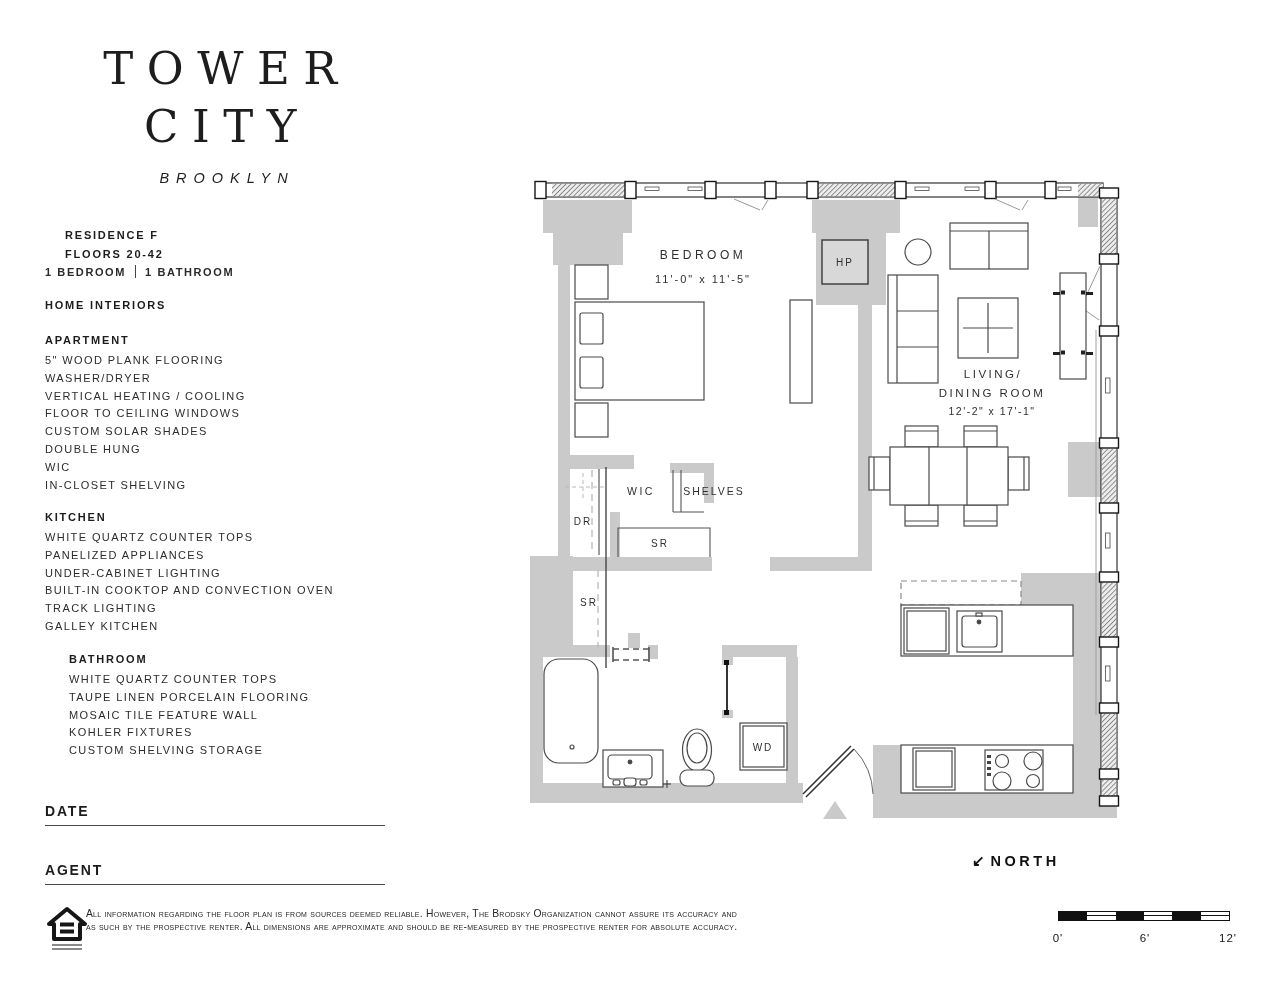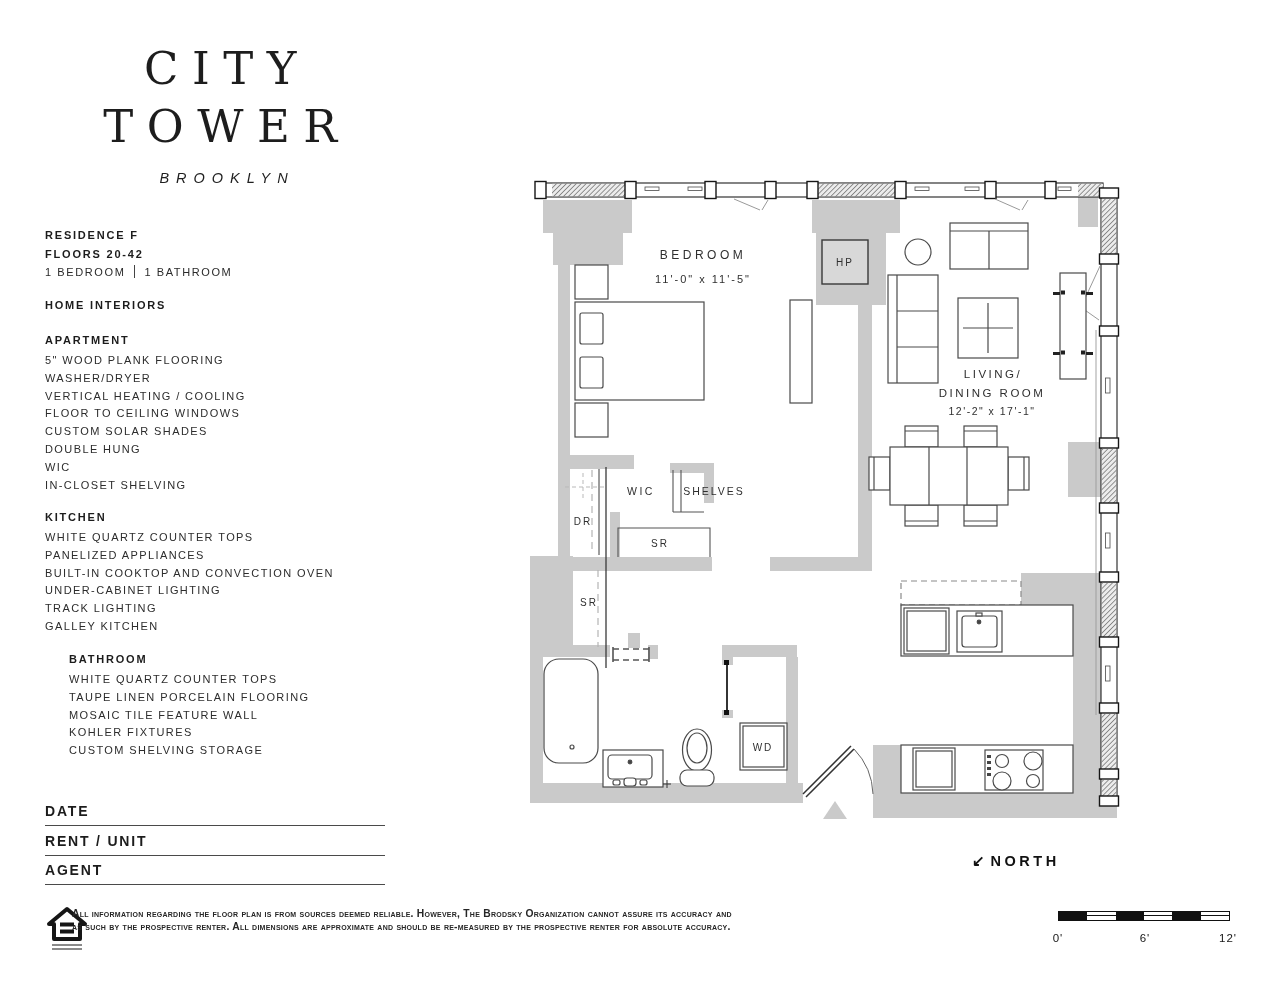--- a/index.html
+++ b/index.html
@@ -10,31 +10,31 @@
   
   .brand{position:absolute;left:62px;top:40px;width:330px;text-align:center;}
   .brand-name{font-family:"DejaVu Serif",serif;font-size:45px;line-height:58px;
               letter-spacing:0.30em;color:#1d1d1d;font-weight:500;}
   .brand-city{margin-top:14px;font-size:14.5px;letter-spacing:7px;color:#1f1f1f;font-style:italic;}
 
   
   .blk{position:absolute;left:45px;}
   .h{font-size:11px;font-weight:bold;letter-spacing:1.8px;color:#1c1c1c;}
   .ln{font-size:11px;letter-spacing:1.4px;line-height:17.8px;color:#2c2c2c;}
-  .res-line{font-size:11px;font-weight:bold;letter-spacing:1.8px;line-height:18.5px;color:#1c1c1c;}
-  .res-plain{font-size:11px;font-weight:normal;letter-spacing:1.6px;line-height:18.5px;color:#2a2a2a;}
+  .res-line{font-size:11px;font-weight:bold;letter-spacing:1.8px;line-height:18.5px;color:#1c1c1c;margin-left:20px;}
+  .res-plain{font-size:11px;font-weight:bold;letter-spacing:1.6px;line-height:18.5px;color:#2a2a2a;}
   .vdiv{display:inline-block;width:1px;height:13px;background:#444;margin:0 9px;vertical-align:-2px;}
 
   .form-row{position:absolute;left:45px;width:340px;}
   .form-label{font-size:14px;font-weight:bold;letter-spacing:1.8px;color:#1c1c1c;}
   .form-line{margin-top:6px;border-bottom:1px solid #4a4a4a;width:340px;height:0;}
 
   
-  .disc{position:absolute;left:72px;top:908px;font-size:10.3px;line-height:12.8px;
-        letter-spacing:0.25px;color:#262626;font-variant:small-caps;white-space:nowrap;font-weight:bold;}
+  .disc{position:absolute;left:86px;top:908px;font-size:10.3px;line-height:12.8px;
+        letter-spacing:0.25px;color:#262626;font-variant:small-caps;white-space:nowrap;}
   .north{position:absolute;left:972px;top:852px;font-size:14.5px;font-weight:bold;
          letter-spacing:3.5px;color:#111;}
   .north .arr{font-size:15px;margin-right:6px;letter-spacing:0;}
   .scalebar{position:absolute;left:1058px;top:911px;width:170px;height:8px;
             border:1px solid #111;display:flex;
             background:linear-gradient(#fff calc(50% - .5px),#111 calc(50% - .5px),
                        #111 calc(50% + .5px),#fff calc(50% + .5px));}
   .scalebar .seg{flex:1;}
   .scalebar .seg.b{background:#111;}
   .scale-tick{position:absolute;top:932px;font-size:11.5px;letter-spacing:1px;color:#161616;
@@ -42,22 +42,22 @@
 
   svg text{font-family:"Liberation Sans",sans-serif;fill:#2f2f2f;}
 </style>
 </head>
 <body>
 
 <div class="sheet">
 
   <header class="brand">
     <div class="brand-name">
+      <div>TOWER</div>
       <div>CITY</div>
-      <div>TOWER</div>
     </div>
     <div class="brand-city">BROOKLYN</div>
   </header>
 
   <section class="blk" style="top:226px;">
     <div class="res-line">RESIDENCE F</div>
     <div class="res-line">FLOORS 20-42</div>
     <div class="res-plain">
       <span>1 BEDROOM</span><span class="vdiv"></span><span>1 BATHROOM</span>
     </div>
@@ -77,44 +77,40 @@
       <div>WIC</div>
       <div>IN-CLOSET SHELVING</div>
     </div>
   </div>
 
   <div class="blk" style="top:511px;">
     <div class="h">KITCHEN</div>
     <div class="ln" style="margin-top:6px;">
       <div>WHITE QUARTZ COUNTER TOPS</div>
       <div>PANELIZED APPLIANCES</div>
+      <div>UNDER-CABINET LIGHTING</div>
       <div>BUILT-IN COOKTOP AND CONVECTION OVEN</div>
-      <div>UNDER-CABINET LIGHTING</div>
       <div>TRACK LIGHTING</div>
       <div>GALLEY KITCHEN</div>
     </div>
   </div>
 
   <div class="blk" style="top:653px;margin-left:24px;">
     <div class="h">BATHROOM</div>
     <div class="ln" style="margin-top:6px;">
       <div>WHITE QUARTZ COUNTER TOPS</div>
       <div>TAUPE LINEN PORCELAIN FLOORING</div>
       <div>MOSAIC TILE FEATURE WALL</div>
       <div>KOHLER FIXTURES</div>
       <div>CUSTOM SHELVING STORAGE</div>
     </div>
   </div>
 
   <div class="form-row" style="top:803px;">
     <div class="form-label">DATE</div>
-    <div class="form-line"></div>
-  </div>
-  <div class="form-row" style="top:833px;">
-    <div class="form-label">RENT / UNIT</div>
     <div class="form-line"></div>
   </div>
   <div class="form-row" style="top:862px;">
     <div class="form-label">AGENT</div>
     <div class="form-line"></div>
   </div>
 
   <svg class="abs" style="left:520px;top:170px;" width="620" height="680" viewBox="0 0 620 680">
     <defs>
       <pattern id="hatch" patternUnits="userSpaceOnUse" width="3.5" height="3.5" patternTransform="rotate(45)">

